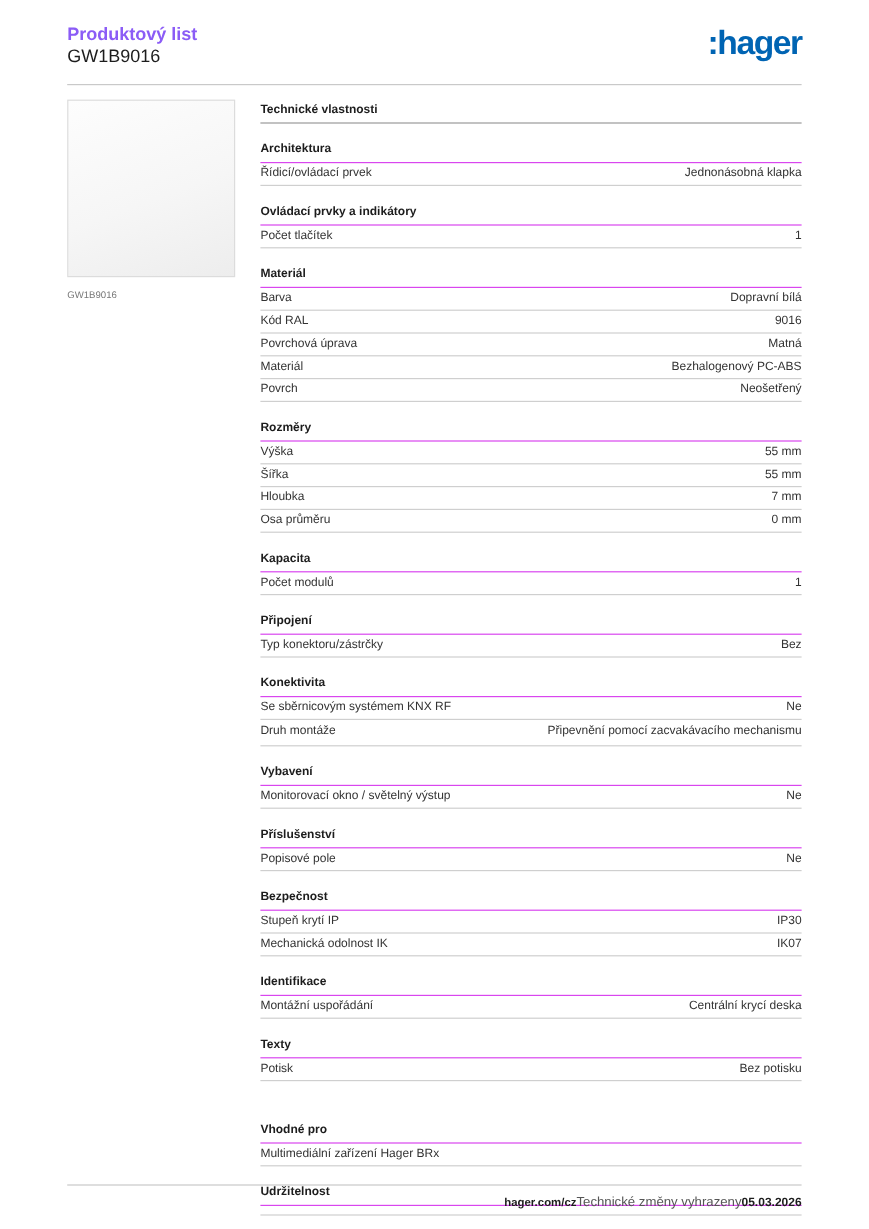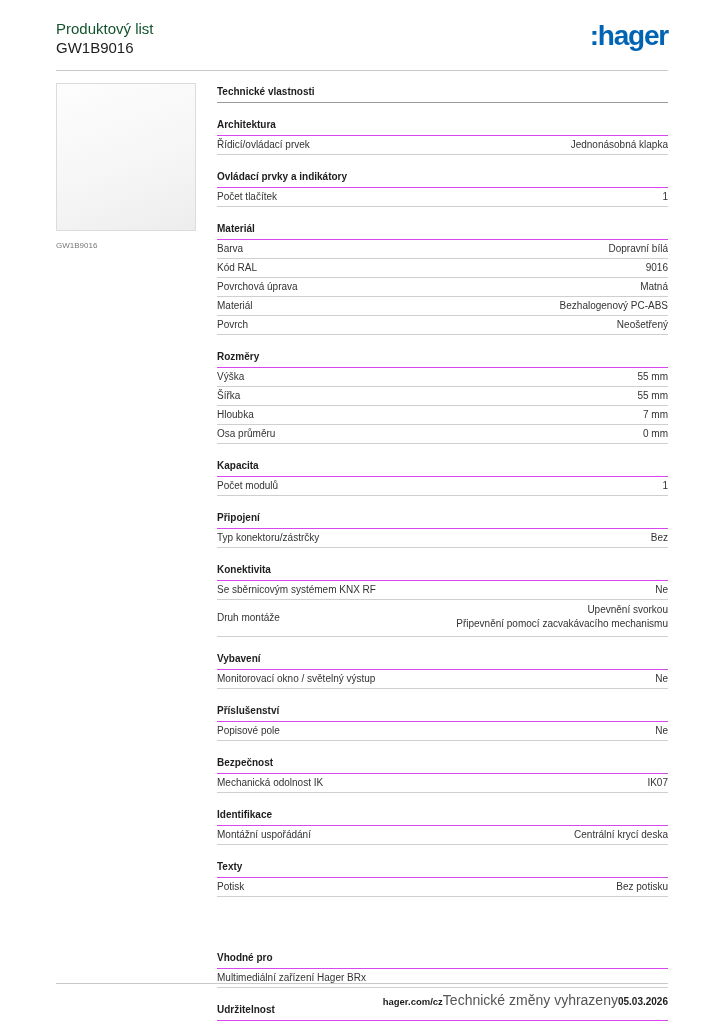--- a/index.html
+++ b/index.html
@@ -15,21 +15,21 @@
   .page { padding: 20px 56px 0 56px; }
 
   
   .header {
     display: flex;
     justify-content: space-between;
     align-items: flex-start;
     padding-bottom: 12px;
     border-bottom: 1px solid #c9c9c9;
   }
-  .doc-title { font-size: 15px; font-weight: normal; color: #14532d; line-height: 1.25; text-align: right; }
+  .doc-title { font-size: 15px; font-weight: bold; color: #8b5cf6; line-height: 1.25; text-align: right; }
   .doc-code  { font-size: 15px; color: #1d1d1d; line-height: 1.25; }
   .logo {
     font-size: 28px;
     font-weight: bold;
     letter-spacing: -1.2px;
     color: #0064b3;
     line-height: 1;
     margin-top: 2px;
   }
 
@@ -47,21 +47,21 @@
   .right-col { flex: 1; min-width: 0; padding-bottom: 30px; }
 
   .specs-title {
     font-size: 10px;
     font-weight: bold;
     color: #1d1d1d;
     padding: 3px 0 5px 0;
     border-bottom: 1px solid #9a9a9a;
   }
   .section { margin-top: 13px; }
-  .section.extra-gap { margin-top: 52px; }
+  .section.extra-gap { margin-top: 32px; }
   .section-header {
     font-size: 10px;
     font-weight: bold;
     color: #1d1d1d;
     padding: 3px 0 5px 0;
     border-bottom: 1px solid #d946ef;
   }
   .spec-row {
     display: flex;
     justify-content: space-between;
@@ -82,21 +82,21 @@
     left: 56px;
     right: 56px;
     bottom: 16px;
     border-top: 1px solid #c9c9c9;
     padding-top: 8px;
     display: flex;
     justify-content: flex-end;
     align-items: baseline;
   }
   .footer-left  { font-size: 9.5px; font-weight: bold; color: #1d1d1d; }
-  .footer-center{ font-size: 14px; color: #555; }
+  .footer-center{ font-size: 11px; color: #555; }
   .footer-right { font-size: 10px; font-weight: bold; color: #1d1d1d; }
 </style>
 </head>
 <body>
 
 <div class="page">
 
   <div class="header">
     <div>
       <div class="doc-title">Produktový list</div>
@@ -186,41 +186,44 @@
           </div>
           <div class="section">
             <div class="section-header">Konektivita</div>
             <div class="spec-row">
               <div class="spec-label">Se sběrnicovým systémem KNX RF</div>
               <div class="spec-value">Ne</div>
             </div>
             <div class="spec-row">
               <div class="spec-label">Druh montáže</div>
               <div class="spec-value">
-                <div>Upevnění svorkou</div>
                 <div>Připevnění pomocí zacvakávacího mechanismu</div>
               </div>
             </div>
           </div>
           <div class="section">
             <div class="section-header">Vybavení</div>
             <div class="spec-row">
               <div class="spec-label">Monitorovací okno / světelný výstup</div>
               <div class="spec-value">Ne</div>
             </div>
           </div>
           <div class="section">
             <div class="section-header">Příslušenství</div>
             <div class="spec-row">
               <div class="spec-label">Popisové pole</div>
               <div class="spec-value">Ne</div>
             </div>
           </div>
           <div class="section">
             <div class="section-header">Bezpečnost</div>
+            <div class="spec-row">
+              <div class="spec-label">Stupeň krytí IP</div>
+              <div class="spec-value">IP30</div>
+            </div>
             <div class="spec-row">
               <div class="spec-label">Mechanická odolnost IK</div>
               <div class="spec-value">IK07</div>
             </div>
           </div>
           <div class="section">
             <div class="section-header">Identifikace</div>
             <div class="spec-row">
               <div class="spec-label">Montážní uspořádání</div>
               <div class="spec-value">Centrální krycí deska</div>

